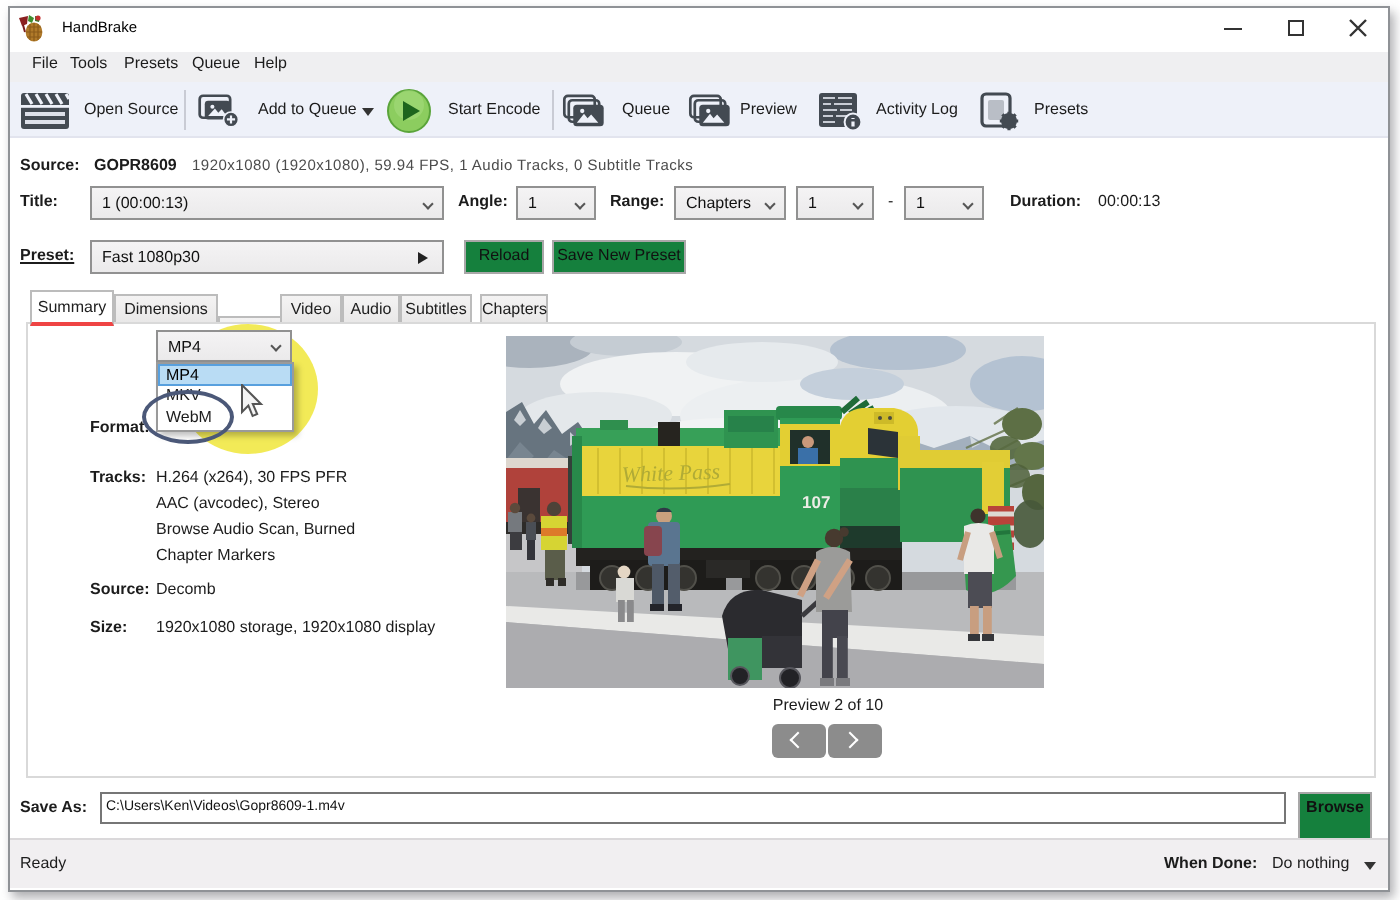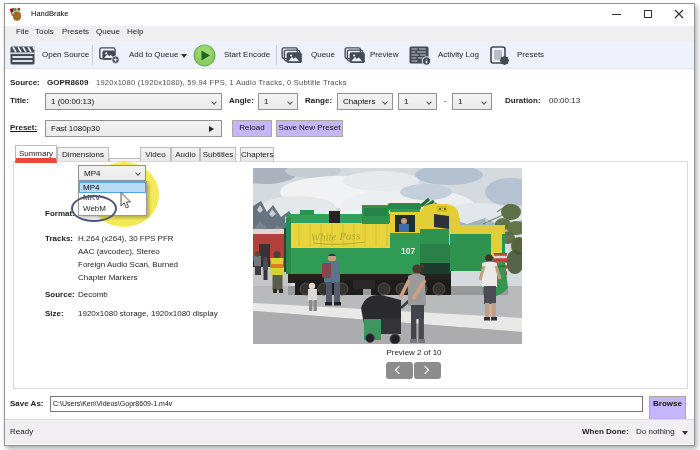--- a/index.html
+++ b/index.html
@@ -5,25 +5,25 @@
 * { margin:0; padding:0; box-sizing:border-box; }
 html,body { width:700px; height:450px; background:#fff; overflow:hidden;
   font-family:"Liberation Sans",sans-serif; position:relative; }
 .t { position:absolute; font-size:8px; line-height:10px; color:#1c1c1c; white-space:nowrap; }
 .b { font-weight:bold; }
 .g { color:#4c4c4c; font-size:7.5px; letter-spacing:0.25px; }
 .sel { position:absolute; height:17px; background:linear-gradient(#f4f3f4,#ebeaeb);
   border:1px solid #919191; font-size:8px; line-height:15px; padding-left:5px; color:#111; white-space:nowrap; }
 .sel .ch { position:absolute; right:5px; top:6px; width:4px; height:4px;
   border-right:1.2px solid #555; border-bottom:1.2px solid #555; transform:rotate(45deg); }
-.btn { position:absolute; background:#c4b5fd; border:1px solid #a9a7a8; font-size:8px;
+.btn { position:absolute; background:#15803d; border:1px solid #a9a7a8; font-size:8px;
   color:#111; text-align:center; line-height:14px; white-space:nowrap; }
 .tab { position:absolute; top:147px; height:15px; background:linear-gradient(#f4f3f3,#e9e8e8);
   border:1px solid #bcbcbc; font-size:8px; line-height:13px; text-align:center; color:#202020; z-index:1; }
-.tab.on { top:145px; height:18px; background:#fff; border-bottom:5px solid #ef4444;
+.tab.on { top:145px; height:18px; background:#fff; border-bottom:2px solid #ef4444;
   line-height:16px; z-index:3; }
 .navb { position:absolute; top:362px; width:27px; height:17px; background:#8c8c8c; border-radius:3px; }
 .navb span { position:absolute; left:10px; top:5px; width:6px; height:6px;
   border-left:1.6px solid #fff; border-bottom:1.6px solid #fff; transform:rotate(45deg); }
 .navb.r span { transform:rotate(-135deg); left:8px; }
 .tsep { position:absolute; top:45px; width:1px; height:20px; background:#c9cbd4; }
 </style>
 </head>
 <body>
 
@@ -156,21 +156,21 @@
 <div class="t" style="left:83px; top:193px; z-index:5;">MKV</div>
 <div class="t" style="left:83px; top:204px; z-index:5;">WebM</div>
 <div style="position:absolute; left:71px; top:195px; width:46px; height:27px; border:2.5px solid #4b5878; border-radius:50%; z-index:6;"></div>
 <svg style="position:absolute; left:120px; top:192px; z-index:7;" width="13" height="17">
   <path d="M1,0.5 L1,14 L4.2,10.8 L6.3,16 L8.6,15 L6.4,10 L10.5,10 Z" fill="#f4f4f4" stroke="#555" stroke-width="1"></path>
 </svg>
 
 <div class="t b" style="left:45px; top:234px; z-index:3;">Tracks:</div>
 <div class="t" style="left:78px; top:234px; z-index:3;">H.264 (x264), 30 FPS PFR</div>
 <div class="t" style="left:78px; top:247px; z-index:3;">AAC (avcodec), Stereo</div>
-<div class="t" style="left:78px; top:260px; z-index:3;">Foreign Audio Scan, Burned</div>
+<div class="t" style="left:78px; top:260px; z-index:3;">Browse Audio Scan, Burned</div>
 <div class="t" style="left:78px; top:273px; z-index:3;">Chapter Markers</div>
 <div class="t b" style="left:45px; top:290px; z-index:3;">Source:</div>
 <div class="t" style="left:78px; top:290px; z-index:3;">Decomb</div>
 <div class="t b" style="left:45px; top:309px; z-index:3;">Size:</div>
 <div class="t" style="left:78px; top:309px; z-index:3;">1920x1080 storage, 1920x1080 display</div>
 
 <svg style="position:absolute; left:253px; top:168px; z-index:3;" width="269" height="176" viewBox="0 0 269 176">
 
   <rect width="269" height="120" fill="#d5dadf"></rect>
   <ellipse cx="12" cy="5" rx="32" ry="11" fill="#aab3bd"></ellipse>

